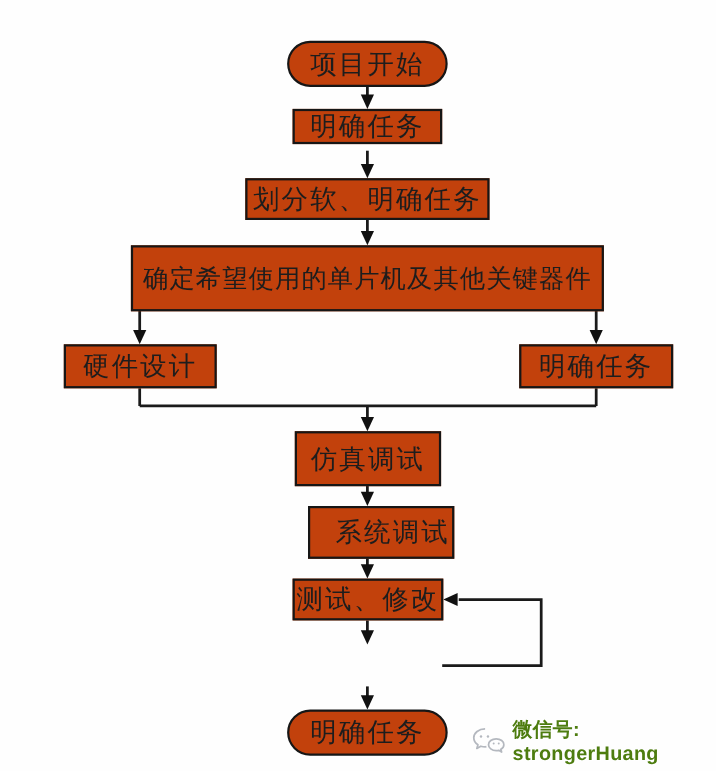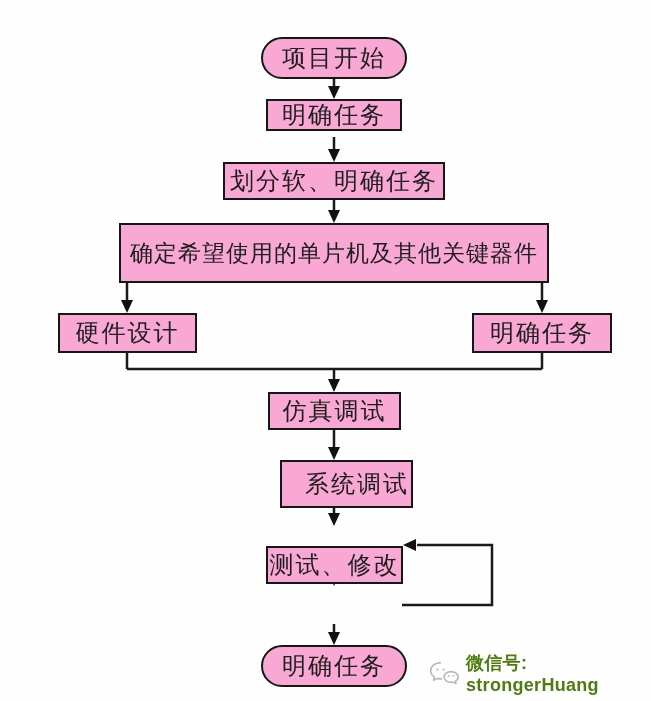--- a/index.html
+++ b/index.html
@@ -25,21 +25,21 @@
     fill: #111111;
     stroke: none;
   }
   .node {
     position: absolute;
     box-sizing: border-box;
     display: flex;
     align-items: center;
     justify-content: center;
     border: 2.5px solid #161616;
-    background: #f9a8d4;
+    background: #c2410c;
     color: #1d1d1d;
     font-size: 24px;
     letter-spacing: 2px;
     white-space: nowrap;
     text-align: center;
   }
   .oval { border-radius: 22px; }
   .wide { font-size: 23px; letter-spacing: 1px; }
   .watermark {
     position: absolute;
@@ -121,25 +121,25 @@
   <div class="node" style="left:266px; top:99px; width:136px; height:32px;">明确任务</div>
 
   <div class="node" style="left:223px; top:162px; width:222px; height:38px;">划分软、明确任务</div>
 
   <div class="node wide" style="left:119px; top:223px; width:430px; height:60px;">确定希望使用的单片机及其他关键器件</div>
 
   <div class="node" style="left:58px; top:313px; width:139px; height:40px;">硬件设计</div>
 
   <div class="node" style="left:472px; top:313px; width:140px; height:40px;">明确任务</div>
 
-  <div class="node" style="left:268px; top:392px; width:133px; height:38px;">仿真调试</div>
+  <div class="node" style="left:268px; top:392px; width:133px; height:50px;">仿真调试</div>
 
   <div class="node" style="left:280px; top:460px; width:133px; height:48px;padding-left:21px;">系统调试</div>
 
-  <div class="node" style="left:266px; top:526px; width:137px; height:38px;margin-top:20px;">测试、修改</div>
+  <div class="node" style="left:266px; top:526px; width:137px; height:38px;">测试、修改</div>
 
 
   <div class="node oval" style="left:261px; top:645px; width:146px; height:42px;">明确任务</div>
 
   <div class="watermark">
     <svg class="wm-icon" width="30" height="26" viewBox="0 0 30 26" xmlns="http://www.w3.org/2000/svg">
       <g fill="none" stroke="#b4b8bf" stroke-width="1.6" stroke-linejoin="round">
         <path d="M12 1.6 C6.3 1.6 1.7 5.2 1.7 9.7 c0 2.6 1.5 4.9 3.8 6.4 l-1 3.3 3.6 -2 c1.2 0.3 2.5 0.5 3.9 0.5 0.4 0 0.8 0 1.2 -0.1"></path>
         <path d="M22.1 10.6 c-3.9 0 -7 2.4 -7 5.4 0 3 3.1 5.4 7 5.4 0.8 0 1.6 -0.1 2.3 -0.3 l2.6 1.5 -0.7 -2.4 c1.7 -1 2.8 -2.5 2.8 -4.2 0 -3 -3.1 -5.4 -7 -5.4 z"></path>
       </g>

